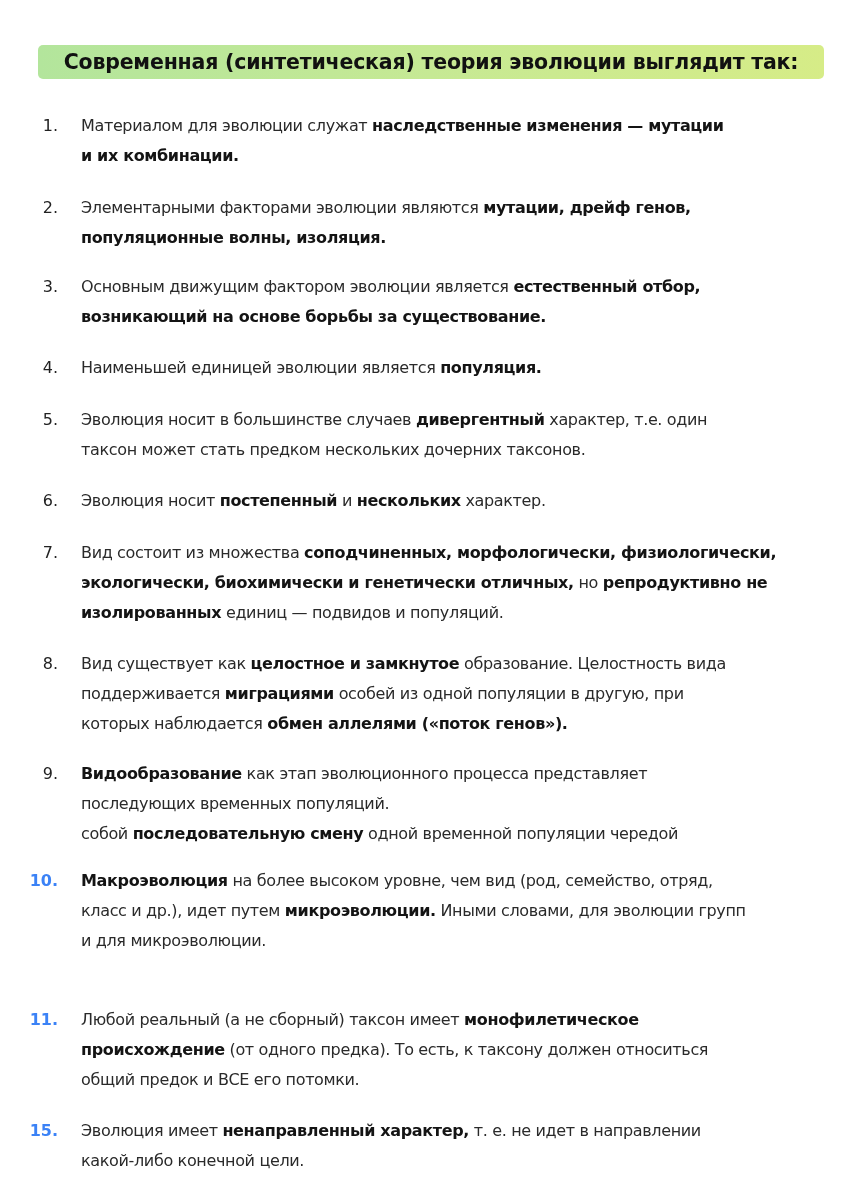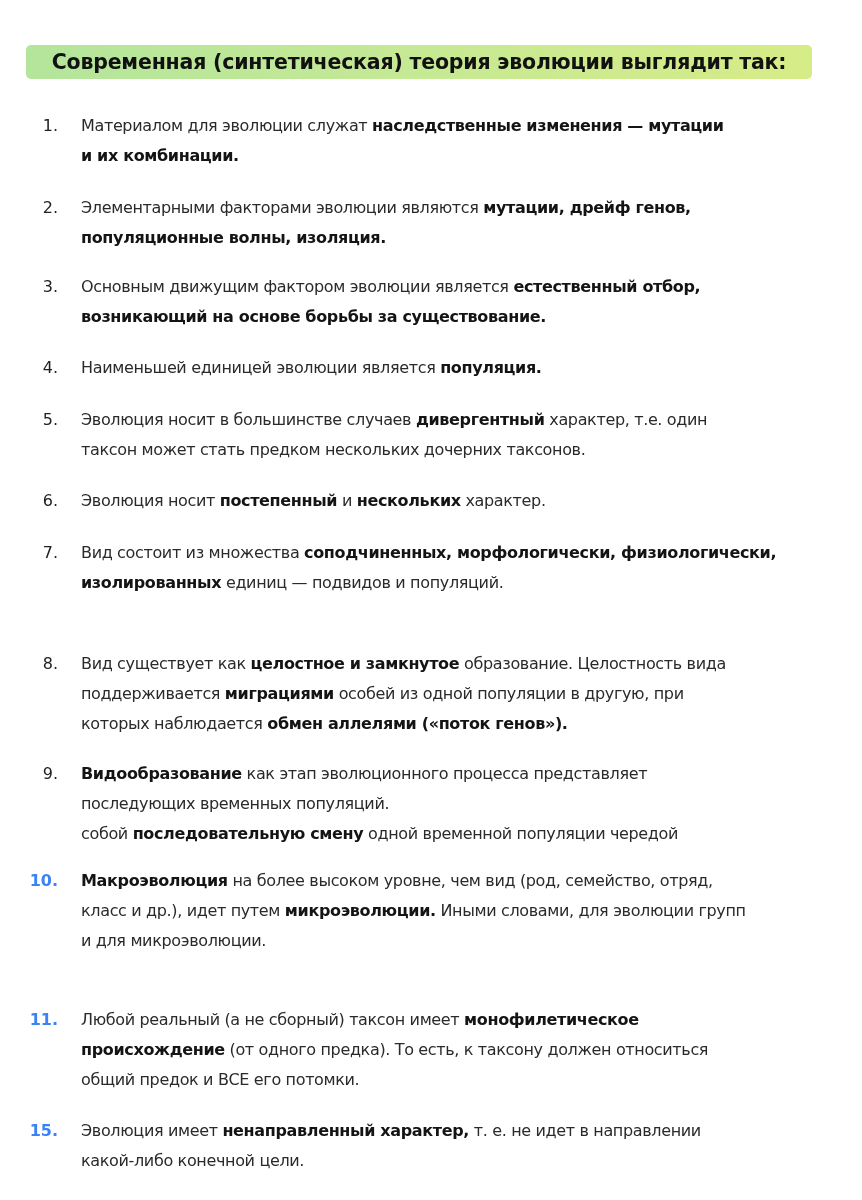--- a/index.html
+++ b/index.html
@@ -1,21 +1,21 @@
 <!DOCTYPE html>
 <html><head>
 <meta charset="utf-8">
 <style>
   html, body { margin: 0; padding: 0; background: #ffffff; }
   body {
     width: 862px; height: 1200px; overflow: hidden; position: relative;
     font-family: "DejaVu Sans", sans-serif; color: #222222;
   }
   .title {
-    position: absolute; left: 26px; top: 45px; width: 786px; height: 34px;
+    position: absolute; left: 38px; top: 45px; width: 786px; height: 34px;
     border-radius: 5px;
     background: linear-gradient(90deg, #b3e59c 0%, #c6e994 50%, #d6ec87 100%);
     display: flex; align-items: center; justify-content: center;
   }
   .title span {
     font-family: "DejaVu Sans", sans-serif; font-weight: bold;
     font-size: 20.5px; color: #111; letter-spacing: -0.2px;
   }
   .list { position: absolute; left: 0; top: 0; width: 862px; }
   .item { position: absolute; left: 0; width: 862px; }
@@ -76,20 +76,21 @@
     <div class="item" style="top: 486px;">
       <span class="num">6.</span>
       <div class="text">
         <span class="line"><span>Эволюция носит </span><b>постепенный</b><span> и </span><b>нескольких</b><span> характер.</span></span>
       </div>
     </div>
     <div class="item" style="top: 538px;">
       <span class="num">7.</span>
       <div class="text">
         <span class="line"><span>Вид состоит из множества </span><b>соподчиненных, морфологически, физиологически,</b></span>
+        <span class="line"><b>экологически, биохимически и генетически отличных,</b><span> но </span><b>репродуктивно не</b></span>
         <span class="line"><b>изолированных</b><span> единиц — подвидов и популяций.</span></span>
       </div>
     </div>
     <div class="item" style="top: 649px;">
       <span class="num">8.</span>
       <div class="text">
         <span class="line"><span>Вид существует как </span><b>целостное и замкнутое</b><span> образование. Целостность вида</span></span>
         <span class="line"><span>поддерживается </span><b>миграциями</b><span> особей из одной популяции в другую, при</span></span>
         <span class="line"><span>которых наблюдается </span><b>обмен аллелями («поток генов»).</b></span>
       </div>

